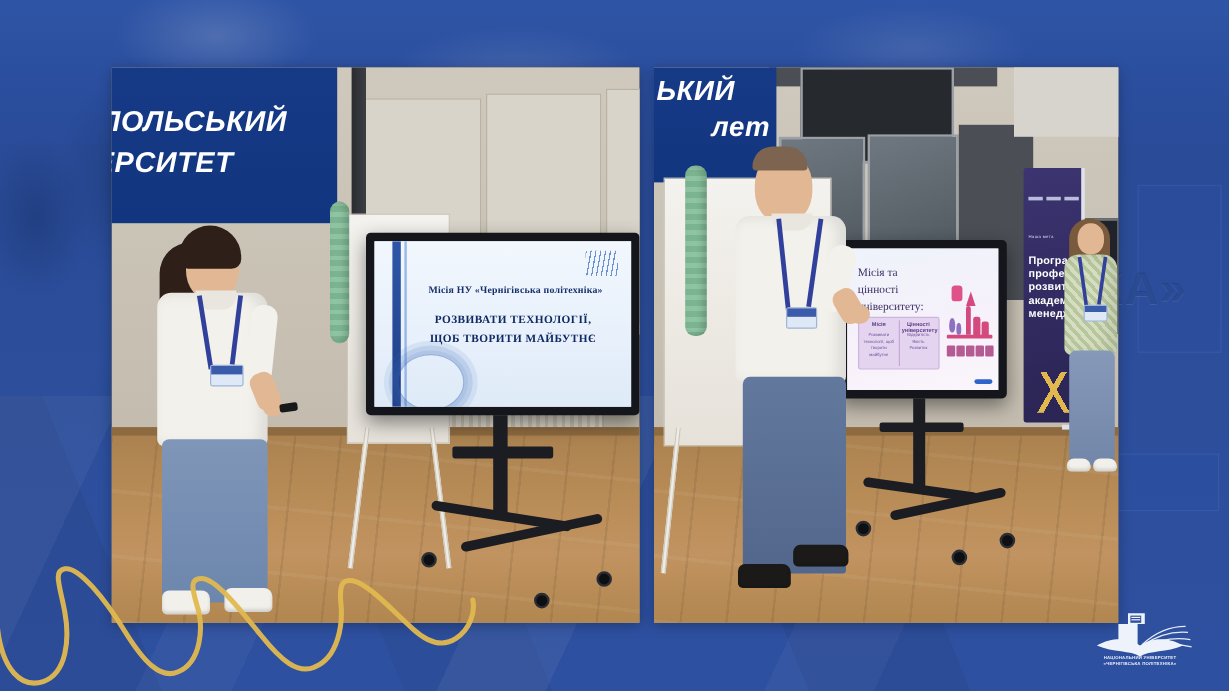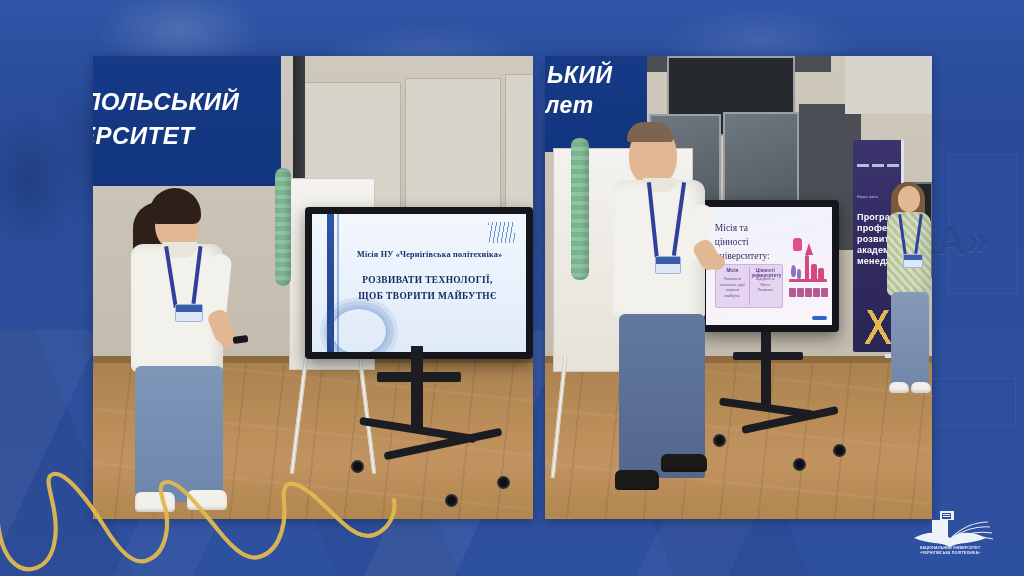--- a/index.html
+++ b/index.html
@@ -300,21 +300,21 @@
     </div>
 
     <div class="floor" style="top:300px; height:163px;"></div>
     <div class="skirting" style="top:300px;"></div>
 
     <div class="flip" style="left:196px; top:122px; width:86px; height:192px;"></div>
     <div class="flip-leg" style="left:204px; top:300px; height:118px; transform:rotate(7deg);"></div>
     <div class="flip-leg" style="left:272px; top:300px; height:118px; transform:rotate(-7deg);"></div>
     <div class="green-roll" style="left:182px; top:112px; width:16px; height:118px;"></div>
 
-    <div class="tv" style="left:212px; top:138px; width:228px; height:152px;margin-top:13px;">
+    <div class="tv" style="left:212px; top:138px; width:228px; height:152px;">
       <div class="tv-screen">
         <div class="slide1">
           <div class="lbar"></div>
           <div class="lbar2"></div>
           <div class="badge">
             <div class="rays"></div>
           </div>
           <div class="s-kicker">Місія НУ «Чернігівська політехніка»</div>
           <div class="s-line s-l1">РОЗВИВАТИ ТЕХНОЛОГІЇ,</div>
           <div class="s-line s-l2">ЩОБ ТВОРИТИ МАЙБУТНЄ</div>
@@ -358,21 +358,21 @@
     <div class="greyband" style="left:96px; top:0; width:190px; height:16px;"></div>
     <div class="pane" style="left:122px; top:0; width:128px; height:80px; background:#26292e;"></div>
     <div class="pane glass" style="left:104px; top:58px; width:72px; height:128px;"></div>
     <div class="pane glass" style="left:178px; top:56px; width:76px; height:130px;"></div>
     <div class="greyband" style="left:254px; top:48px; width:62px; height:146px;"></div>
     <div class="lightgrey" style="left:300px; top:0; width:88px; height:58px;"></div>
     <div class="pane" style="left:352px; top:126px; width:36px; height:96px; background:#20242a; border-color:#6d737a;"></div>
 
     <div class="blue-banner" style="left:-2px; top:0px; width:104px; height:96px;">
       <span class="bw" style="left:4px; top:6px; font-size:23px;">ЬКИЙ</span>
-      <span class="bw" style="left:2px; top:36px; font-size:23px;">лет</span>
+      <span class="bw" style="left:2px; top:36px; font-size:23px;padding-left:48px;">лет</span>
     </div>
 
     <div class="floor" style="top:300px; height:163px;"></div>
     <div class="skirting" style="top:300px;"></div>
 
     <div class="flip" style="left:8px; top:92px; width:140px; height:224px;"></div>
     <div class="green-roll" style="left:26px; top:82px; width:18px; height:142px;"></div>
     <div class="flip-leg" style="left:12px; top:300px; height:122px; transform:rotate(6deg);"></div>
     <div class="flip-leg" style="left:140px; top:300px; height:122px; transform:rotate(-8deg);"></div>
 

